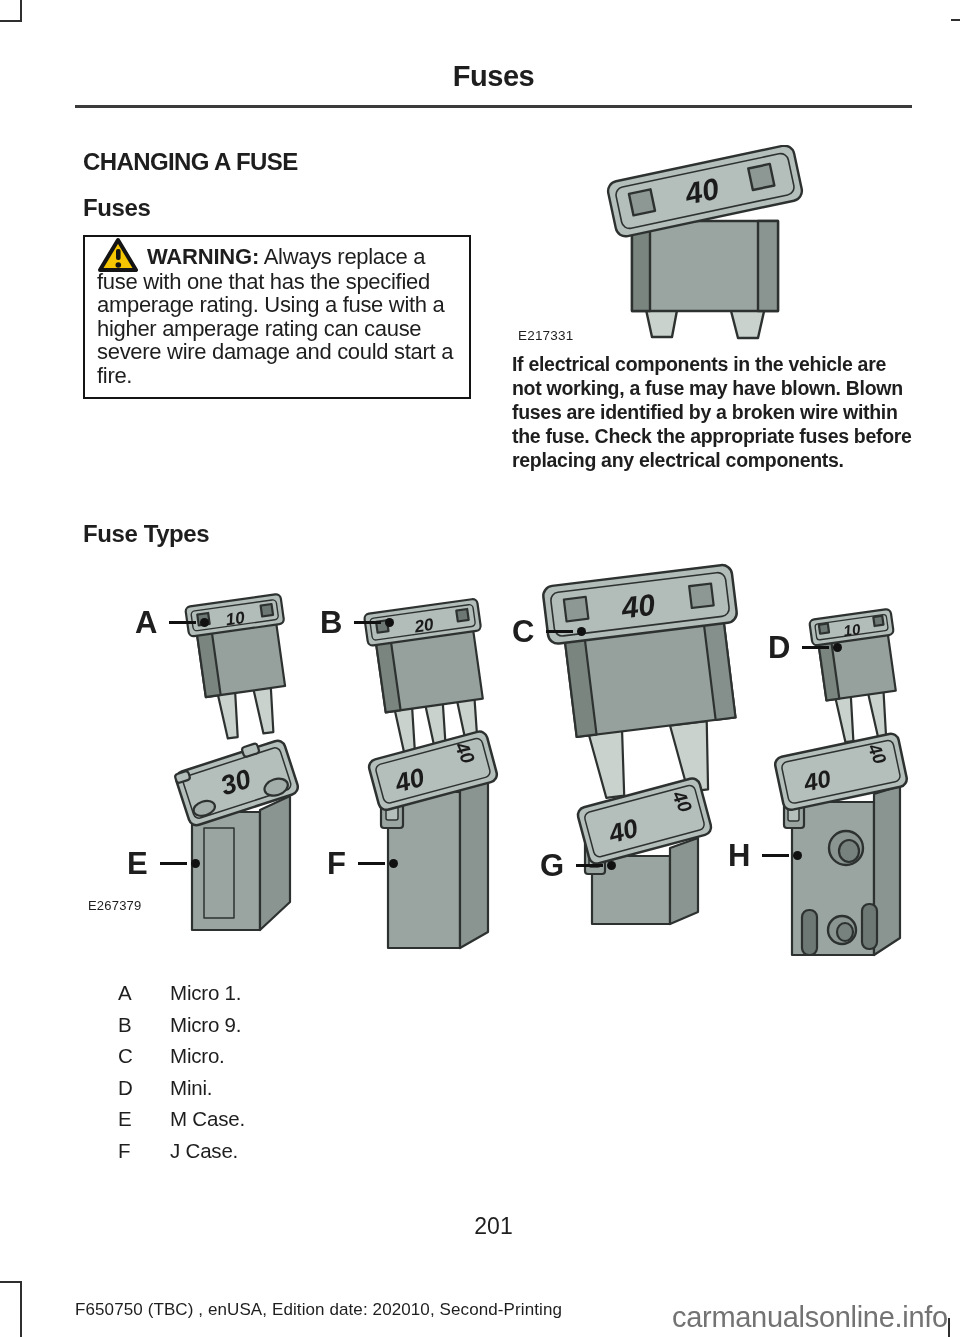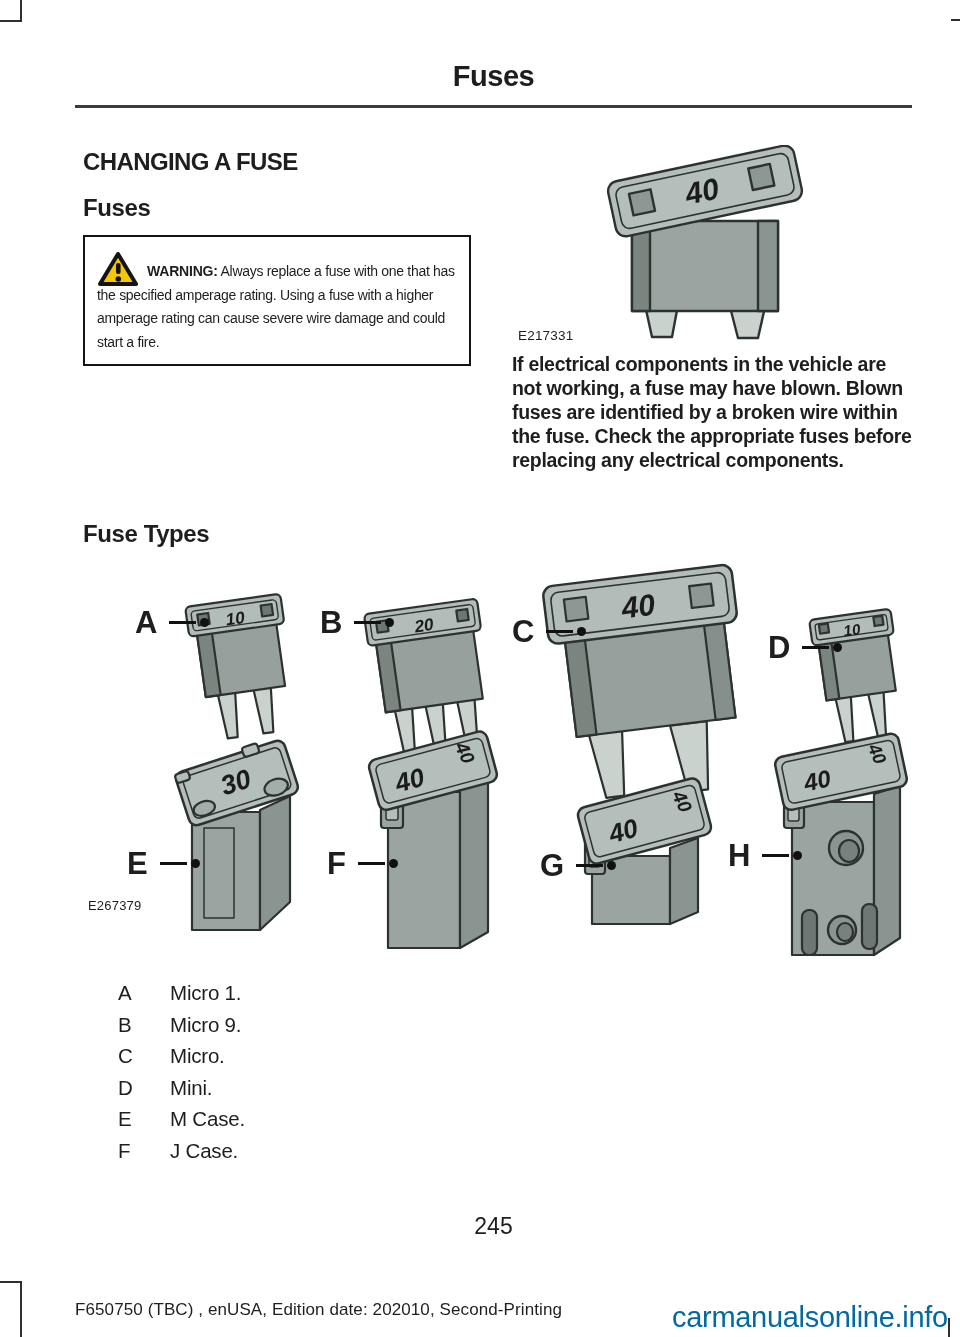--- a/index.html
+++ b/index.html
@@ -13,21 +13,21 @@
     font-size:29px;font-weight:bold;letter-spacing:-0.5px;}
   .header-rule{left:75px;top:105px;width:837px;height:3px;background:#3b3b3b;}
   .crop-tl{left:0;top:0;width:20px;height:20px;border-right:2px solid #2f2f2f;border-bottom:2px solid #2f2f2f;}
   .crop-tr{left:951px;top:19px;width:9px;height:2px;background:#2f2f2f;}
   .crop-bl{left:0;top:1281px;width:20px;height:56px;border-right:2px solid #2f2f2f;border-top:2px solid #2f2f2f;}
   .crop-br{left:948px;top:1318px;width:2px;height:19px;background:#2f2f2f;}
   
   .section-title{left:83px;top:148px;font-size:24px;font-weight:bold;letter-spacing:-0.6px;}
   .sub-title{left:83px;top:194px;font-size:24px;font-weight:bold;letter-spacing:-0.4px;}
   .warning-box{left:83px;top:235px;width:360px;border:2.5px solid #141414;
-    padding:23px 12px 10px 12px;font-size:14px;line-height:23.5px;letter-spacing:-0.3px;}
+    padding:8px 12px 10px 12px;font-size:22px;line-height:23.5px;letter-spacing:-0.3px;}
   .warn-icon-svg{vertical-align:middle;margin:-10px 8px -4px 0;}
   .warning-label{font-weight:bold;letter-spacing:-0.2px;}
   
   .figure-top{left:590px;top:145px;width:230px;height:195px;}
   .figure-id-top{left:518px;top:328px;font-size:13.5px;letter-spacing:0.2px;}
   .right-body{left:512px;top:352px;width:400px;font-size:19.5px;line-height:24px;letter-spacing:-0.3px;font-weight:bold;}
   
   .fuse-types-title{left:83px;top:520px;font-size:24px;font-weight:bold;letter-spacing:-0.4px;}
   .diagram{left:0;top:540px;width:960px;height:420px;}
   .figure-id-bottom{left:88px;top:898px;font-size:13px;letter-spacing:0.2px;}
@@ -35,21 +35,21 @@
   .callout{display:flex;align-items:center;gap:12px;}
   .callout .letter{font-size:31px;font-weight:bold;line-height:1;}
   .callout .line{width:27px;height:3px;background:#111;}
   .callout .dot{width:9px;height:9px;border-radius:50%;background:#111;margin-left:-8px;}
   
   .legend{left:118px;top:982px;display:grid;grid-template-columns:52px auto;
     row-gap:10.5px;font-size:20.5px;line-height:21px;letter-spacing:-0.2px;}
   
   .page-number{left:75px;top:1213px;width:837px;text-align:center;font-size:23px;}
   .footer-text{left:75px;top:1300px;font-size:17px;letter-spacing:0.1px;text-align:center;}
-  .watermark{left:672px;top:1301px;font-size:29px;color:#0369a1;letter-spacing:-0.3px;}
+  .watermark{left:672px;top:1301px;font-size:29px;color:#737373;letter-spacing:-0.3px;}
   
   svg text{font-family:"Liberation Sans",sans-serif;}
   .fuse-rating{font-weight:bold;font-style:italic;fill:#1b1b1b;}
 </style>
 </head>
 <body>
 
 <div class="abs crop-tl"></div>
 <div class="abs crop-tr"></div>
 <div class="abs crop-bl"></div>
@@ -260,15 +260,15 @@
   <div>C</div>
   <div>Micro.</div>
   <div>D</div>
   <div>Mini.</div>
   <div>E</div>
   <div>M Case.</div>
   <div>F</div>
   <div>J Case.</div>
 </div>
 
-<div class="abs page-number">245</div>
+<div class="abs page-number">201</div>
 <div class="abs footer-text">F650750 (TBC) , enUSA, Edition date: 202010, Second-Printing</div>
 <div class="abs watermark">carmanualsonline.info</div>
 
 </body></html>

